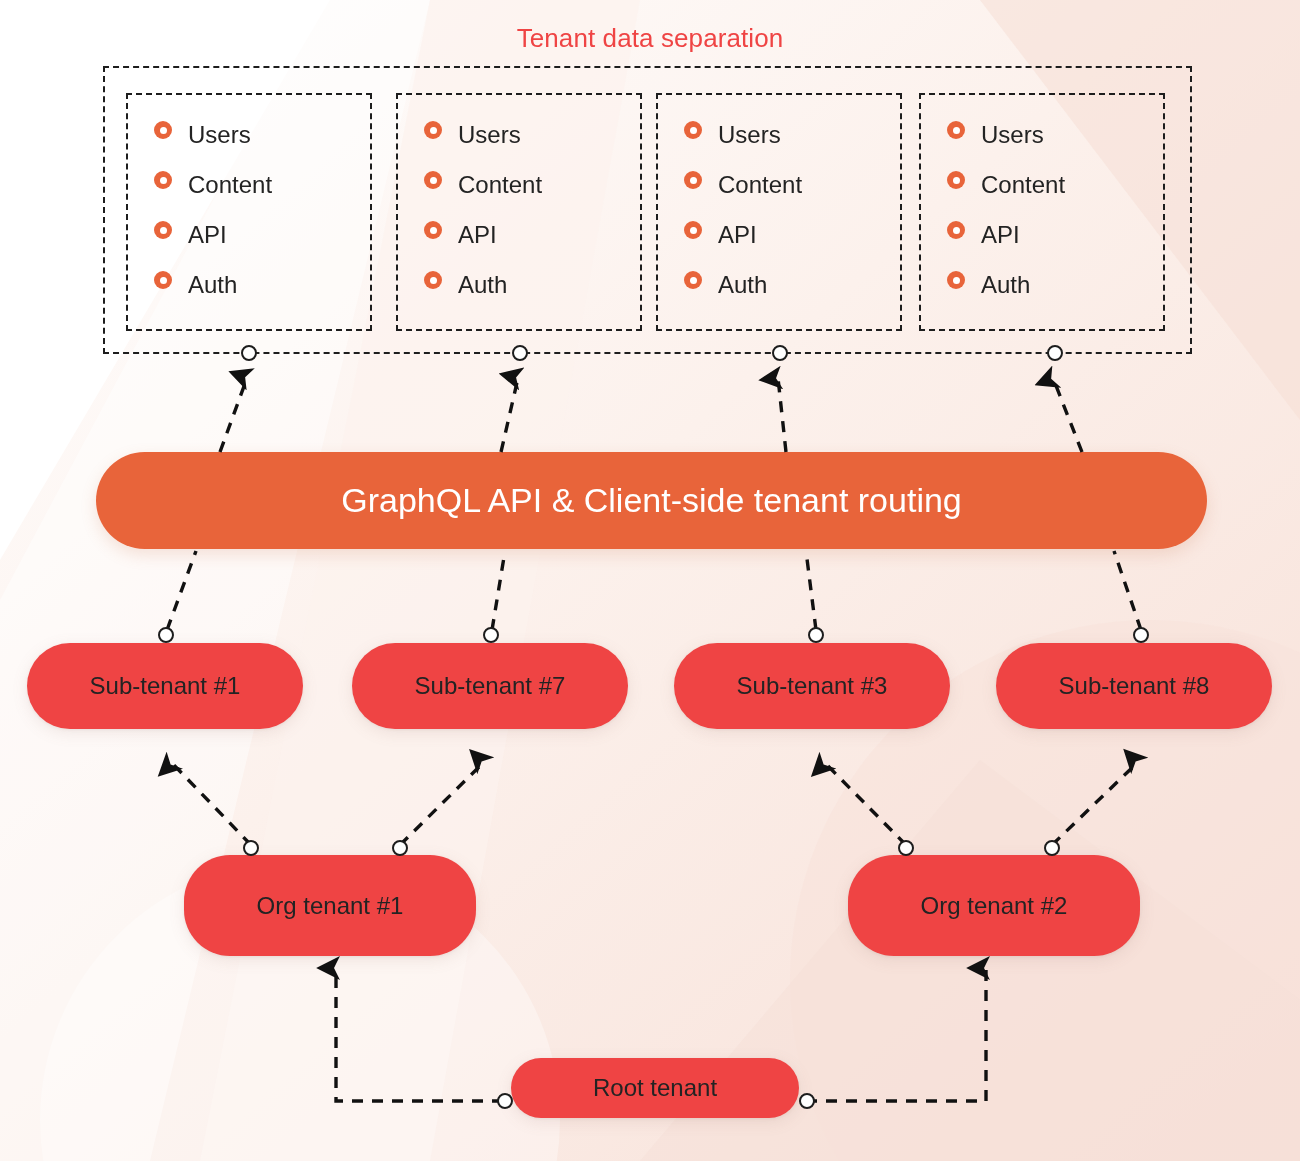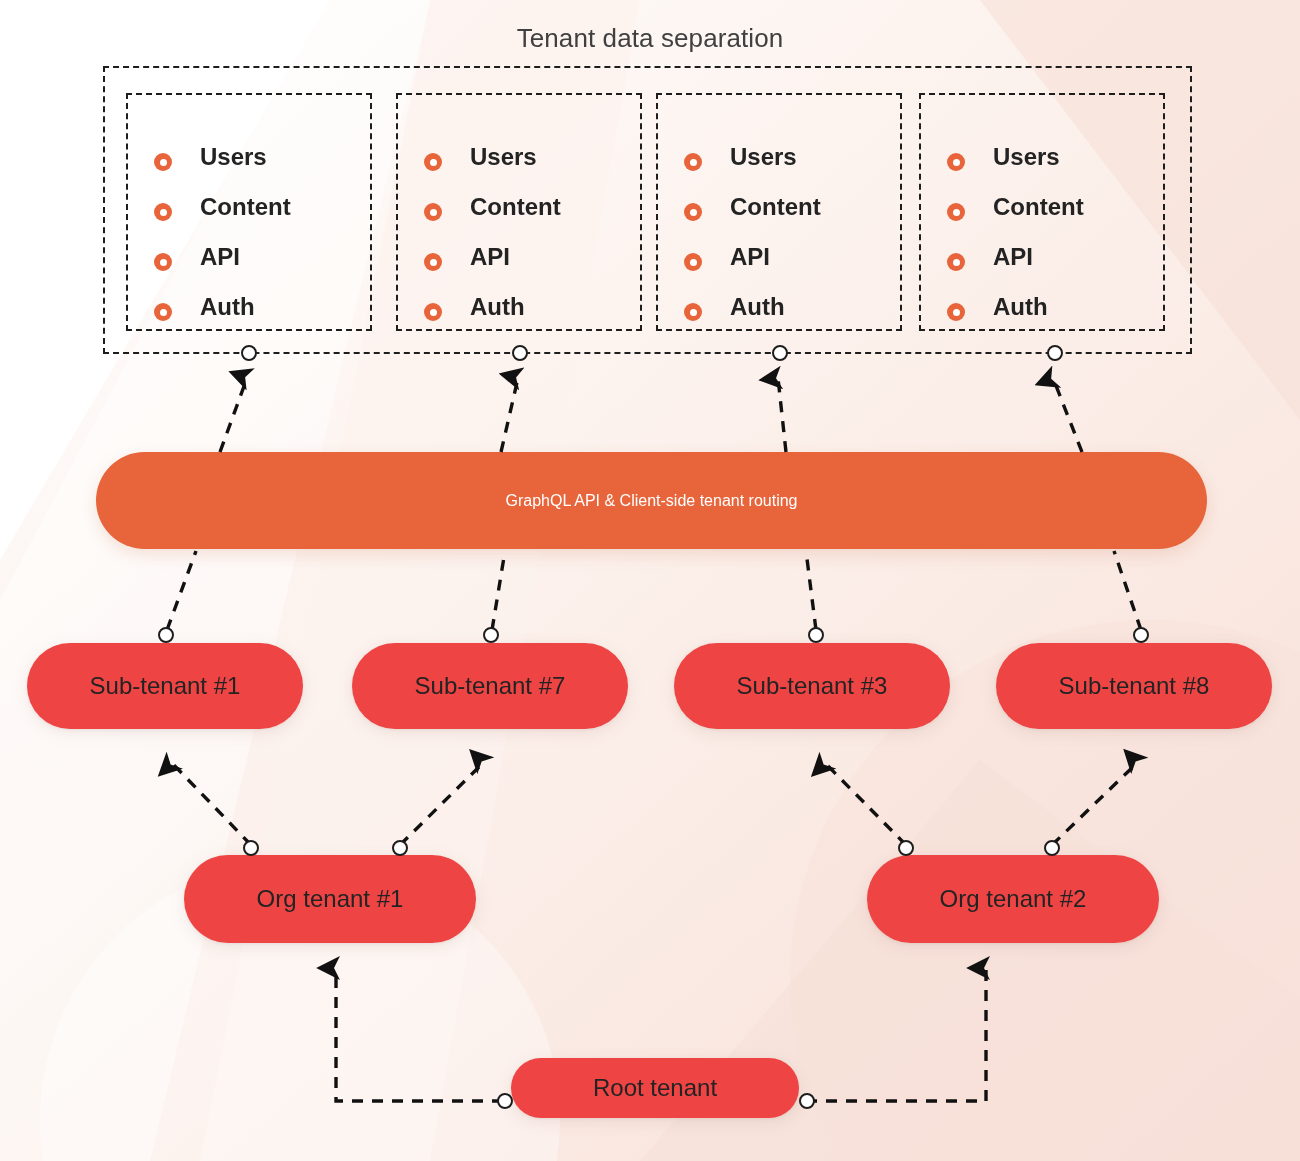--- a/index.html
+++ b/index.html
@@ -39,21 +39,21 @@
   }
 
   
   .diagram-title {
     position: absolute;
     left: 0;
     top: 23px;
     width: 1300px;
     text-align: center;
     font-size: 26px;
-    color: #404040;
+    color: #ef4444;
     letter-spacing: .1px;
     z-index: 4;
   }
 
   
   .tenant-sep-box {
     position: absolute;
     left: 103px;
     top: 66px;
     width: 1089px;
@@ -73,24 +73,23 @@
     padding: 26px 0 0 26px;
     z-index: 3;
   }
   .tenant-card.c1 { left: 126px; }
   .tenant-card.c2 { left: 396px; }
   .tenant-card.c3 { left: 656px; }
   .tenant-card.c4 { left: 919px; }
 
   .res-row {
     display: flex;
-    align-items: flex-end;
+    align-items: flex-start;
     height: 50px;
-    gap: 28px;
-    font-weight: bold;
+    gap: 16px;
   }
   .res-bullet {
     width: 18px;
     height: 18px;
     border-radius: 50%;
     background: #E8643A;
     position: relative;
     flex: 0 0 auto;
   }
   .res-bullet::after {
@@ -115,21 +114,21 @@
     left: 96px;
     top: 452px;
     width: 1111px;
     height: 97px;
     border-radius: 49px;
     background: #E8643A;
     color: #ffffff;
     display: flex;
     align-items: center;
     justify-content: center;
-    font-size: 16px;
+    font-size: 34px;
     z-index: 3;
     box-shadow: 0 6px 16px rgba(200,110,70,.18);
   }
 
   
   .node {
     position: absolute;
     background: #ef4444;
     border-radius: 46px;
     display: flex;
@@ -141,23 +140,23 @@
     z-index: 3;
     white-space: nowrap;
   }
 
   .node.sub { top: 643px; width: 276px; height: 86px; }
   .sub1 { left: 27px; }
   .sub2 { left: 352px; }
   .sub3 { left: 674px; }
   .sub4 { left: 996px; }
 
-  .node.org { top: 855px; width: 292px; height: 88px; }
+  .node.org { top: 855px; width: 292px; height: 101px; }
   .org1 { left: 184px; }
-  .org2 { left: 867px; }
+  .org2 { left: 848px; }
 
   .node.root { top: 1058px; left: 511px; width: 288px; height: 60px; }
 
   
   .dot {
     position: absolute;
     width: 16px;
     height: 16px;
     border-radius: 50%;
     background: #ffffff;

